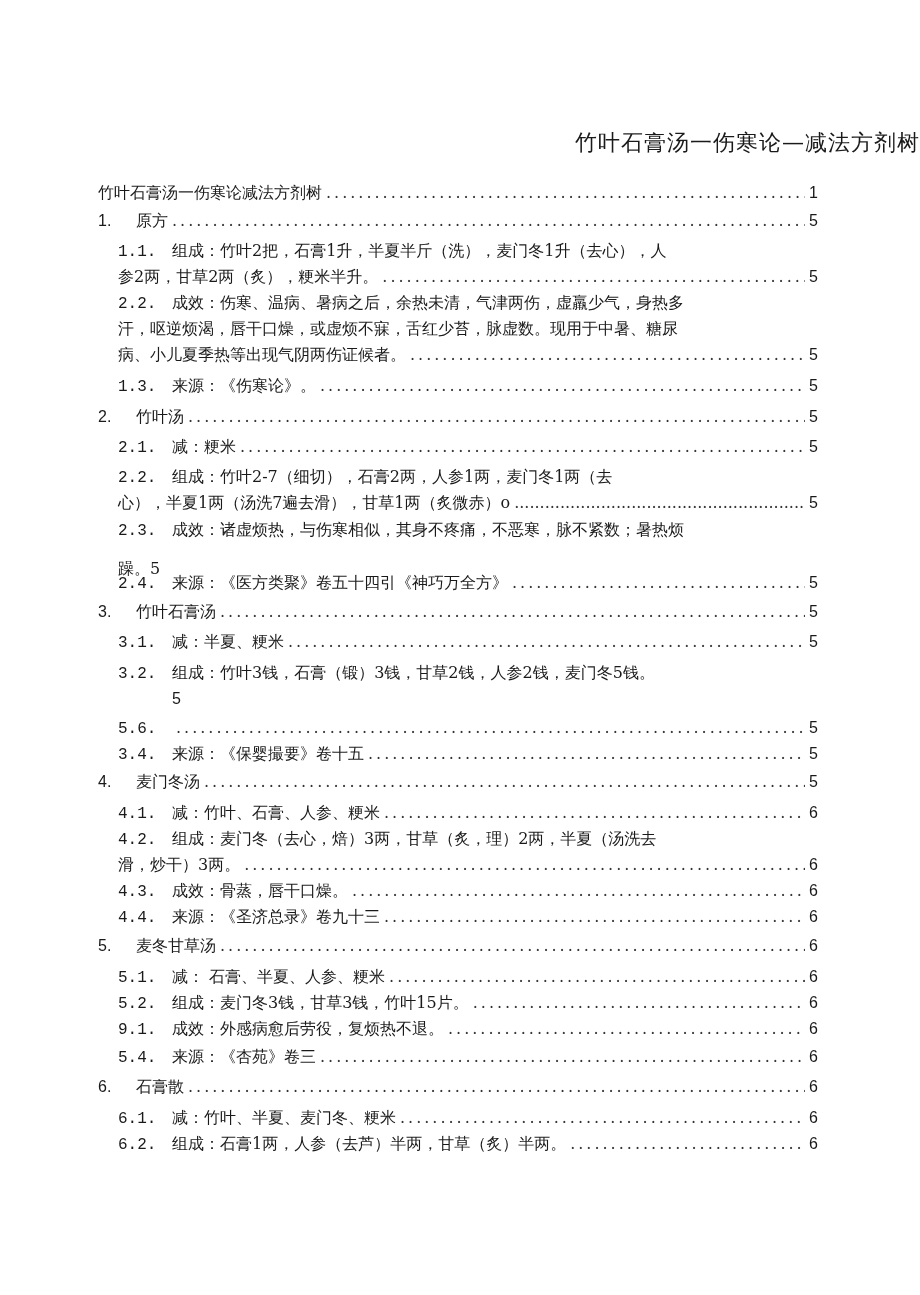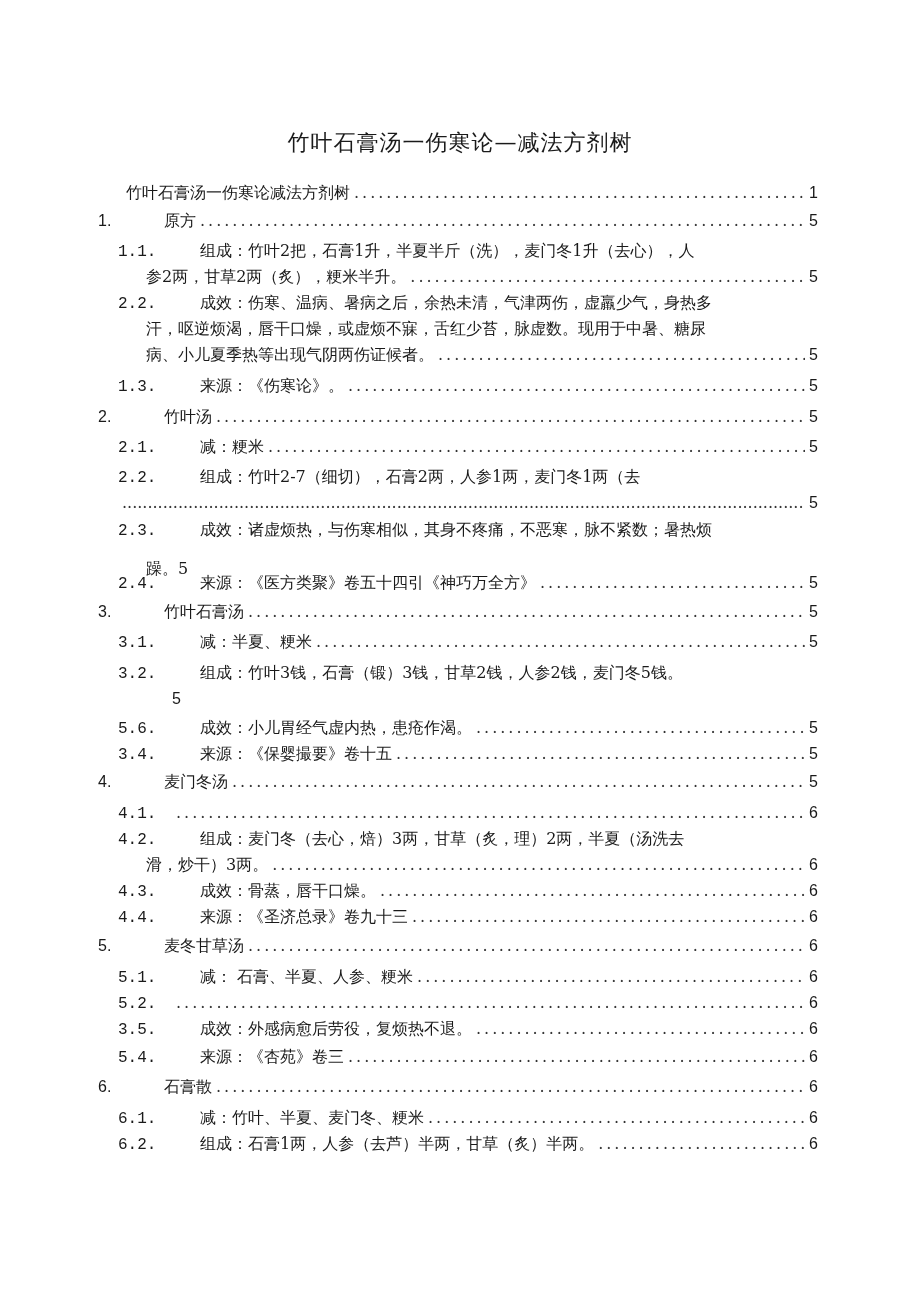--- a/index.html
+++ b/index.html
@@ -1,27 +1,27 @@
 <!DOCTYPE html>
 <html><head>
 <meta charset="utf-8">
 <style>
   html, body { margin:0; padding:0; background:#ffffff; }
   body { width:920px; height:1295px; position:relative; overflow:hidden;
          font-family:"DejaVu Serif","Liberation Serif",serif; color:#1a1a1a; }
-  .title { position:absolute; top:128px; left:0; width:920px; text-align:center;
+  .title { position:absolute; top:128px; left:0; width:920px; text-align:right;
            font-size:22px; letter-spacing:1px; }
   .toc { position:absolute; left:98px; top:180px; width:720px; font-size:16px; }
   .row { position:absolute; left:0; width:720px; height:26px; line-height:26px; white-space:nowrap; }
   .row.l2 { left:20px; width:700px; }
   .num { display:inline-block; font-family:"Liberation Sans",sans-serif; }
   .l1 .num { width:38px; }
   .l2 .num { width:54px;font-family:Liberation Mono, monospace; }
   .flex { display:flex; align-items:baseline; }
-  .txt { white-space:nowrap;margin-left:28px; }
+  .txt { white-space:nowrap; }
   .dots { flex:1; overflow:hidden; white-space:nowrap; margin:0 4px; letter-spacing:3px; color:#333; }
   .dots::before { content:"........................................................................................................................................................................................................................"; }
   .dots.dense { letter-spacing:0px; }
   .pg { font-family:"Liberation Sans",sans-serif; }
 </style>
 </head>
 <body>
 
 <div class="title">竹叶石膏汤一伤寒论—减法方剂树</div>
 
@@ -79,20 +79,21 @@
     <span class="num">2.1.</span>
     <span class="txt">减：粳米</span>
     <span class="dots"></span>
     <span class="pg">5</span>
   </div>
 
   <div class="row l2" style="top:284px">
     <span class="num">2.2.</span><span class="txt">组成：竹叶2-7（细切），石膏2两，人参1两，麦门冬1两（去</span>
   </div>
   <div class="row l2 flex" style="top:310px">
+    <span class="txt">心），半夏1两（汤洗7遍去滑），甘草1两（炙微赤）o</span>
     <span class="dots dense"></span>
     <span class="pg">5</span>
   </div>
 
   <div class="row l2" style="top:337px">
     <span class="num">2.3.</span><span class="txt">成效：诸虚烦热，与伤寒相似，其身不疼痛，不恶寒，脉不紧数；暑热烦</span>
   </div>
   <div class="row l2" style="top:376px">
     <span class="txt">躁。5</span>
   </div>
@@ -120,41 +121,41 @@
 
   <div class="row l2" style="top:480px">
     <span class="num">3.2.</span><span class="txt">组成：竹叶3钱，石膏（锻）3钱，甘草2钱，人参2钱，麦门冬5钱。</span>
   </div>
   <div class="row l2" style="top:506px; left:74px;">
     <span class="pg">5</span>
   </div>
 
   <div class="row l2 flex" style="top:535px">
     <span class="num">5.6.</span>
-    <span class="txt">成效：小儿胃经气虚内热，患疮作渴。</span>
     <span class="dots"></span>
     <span class="pg">5</span>
   </div>
 
   <div class="row l2 flex" style="top:561px">
     <span class="num">3.4.</span>
     <span class="txt">来源：《保婴撮要》卷十五</span>
     <span class="dots"></span>
     <span class="pg">5</span>
   </div>
 
   <div class="row l1 flex" style="top:589px">
     <span class="num">4.</span>
     <span class="txt">麦门冬汤</span>
     <span class="dots"></span>
     <span class="pg">5</span>
   </div>
 
   <div class="row l2 flex" style="top:620px">
     <span class="num">4.1.</span>
+    <span class="txt">减：竹叶、石膏、人参、粳米</span>
     <span class="dots"></span>
     <span class="pg">6</span>
   </div>
 
   <div class="row l2" style="top:646px">
     <span class="num">4.2.</span><span class="txt">组成：麦门冬（去心，焙）3两，甘草（炙，理）2两，半夏（汤洗去</span>
   </div>
   <div class="row l2 flex" style="top:672px">
     <span class="txt">滑，炒干）3两。</span>
     <span class="dots"></span>
@@ -184,26 +185,27 @@
 
   <div class="row l2 flex" style="top:784px">
     <span class="num">5.1.</span>
     <span class="txt">减： 石膏、半夏、人参、粳米</span>
     <span class="dots"></span>
     <span class="pg">6</span>
   </div>
 
   <div class="row l2 flex" style="top:810px">
     <span class="num">5.2.</span>
+    <span class="txt">组成：麦门冬3钱，甘草3钱，竹叶15片。</span>
     <span class="dots"></span>
     <span class="pg">6</span>
   </div>
 
   <div class="row l2 flex" style="top:836px">
-    <span class="num">3.5.</span>
+    <span class="num">9.1.</span>
     <span class="txt">成效：外感病愈后劳役，复烦热不退。</span>
     <span class="dots"></span>
     <span class="pg">6</span>
   </div>
 
   <div class="row l2 flex" style="top:864px">
     <span class="num">5.4.</span>
     <span class="txt">来源：《杏苑》卷三</span>
     <span class="dots"></span>
     <span class="pg">6</span>

